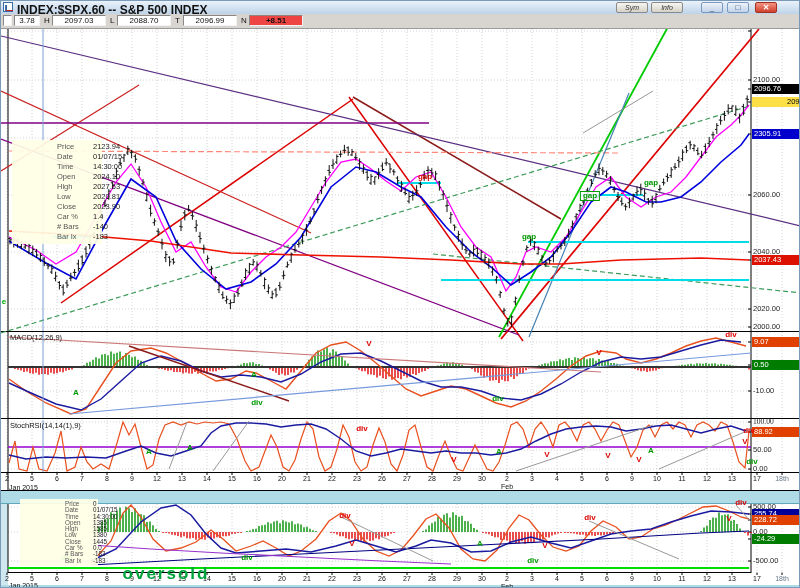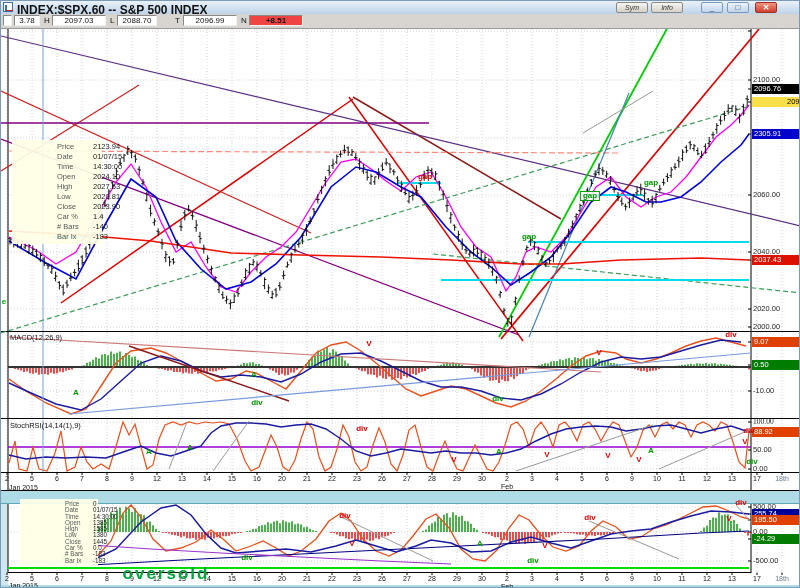--- a/index.html
+++ b/index.html
@@ -56,21 +56,21 @@
   <span class="winbtn" style="left:726px;">□</span>
   <span class="winbtn close" style="left:754px;">✕</span>
 </div>
 
 <div class="quotebar">
   <span class="qbox" style="left:2px;width:9px;"></span>
   <span class="qbox" style="left:13px;width:26px;">3.78</span>
   <span class="qlab" style="left:43px;">H</span>
   <span class="qbox" style="left:51px;width:54px;">2097.03</span>
   <span class="qlab" style="left:109px;">L</span>
-  <span class="qbox" style="left:116px;width:40px;">2088.70</span>
+  <span class="qbox" style="left:116px;width:54px;">2088.70</span>
   <span class="qlab" style="left:174px;">T</span>
   <span class="qbox" style="left:182px;width:54px;">2096.99</span>
   <span class="qlab" style="left:240px;">N</span>
   <span class="qbox net" style="left:248px;width:54px;">+8.51</span>
 </div>
 
 <svg id="chart" width="800" height="588">
     <g>
       <line x1="6" y1="28" x2="6" y2="330" stroke="#d4d4d4" stroke-dasharray="1,2"></line>
       <line x1="31" y1="28" x2="31" y2="330" stroke="#d4d4d4" stroke-dasharray="1,2"></line>
@@ -1431,21 +1431,21 @@
     <div class="badge" style="top: 336px; background: rgb(224, 64, 0); color: rgb(255, 255, 255);">9.07</div>
     <div class="badge" style="top: 359px; background: rgb(0, 124, 0); color: rgb(255, 255, 255);">0.50</div>
     <div class="axlbl" style="top: 421px; font-family: Liberation Serif, serif;">100.00</div>
     <div class="axlbl" style="top: 449px;">50.00</div>
     <div class="axlbl" style="top: 468px;">0.00</div>
     <div class="badge" style="top: 426px; background: rgb(224, 64, 0); color: rgb(255, 255, 255);">88.92</div>
     <div class="axlbl" style="top: 506px;">500.00</div>
     <div class="axlbl" style="top: 531px;">0.00</div>
     <div class="axlbl" style="top: 560px;">-500.00</div>
     <div class="badge" style="top: 508px; background: rgb(0, 0, 153); color: rgb(255, 255, 255);">255.74</div>
-    <div class="badge" style="top: 514px; background: rgb(224, 64, 0); color: rgb(255, 255, 255);">195.50</div>
+    <div class="badge" style="top: 514px; background: rgb(224, 64, 0); color: rgb(255, 255, 255);">228.72</div>
     <div class="badge" style="top: 533px; background: rgb(0, 124, 0); color: rgb(255, 255, 255);">-24.29</div>
     <div class="xlbl" style="left: 6px; top: 474px; color: rgb(17, 17, 17);">2</div>
     <div class="xlbl" style="left: 31px; top: 474px; color: rgb(17, 17, 17);">5</div>
     <div class="xlbl" style="left: 56px; top: 474px; color: rgb(17, 17, 17);">6</div>
     <div class="xlbl" style="left: 81px; top: 474px; color: rgb(17, 17, 17);">7</div>
     <div class="xlbl" style="left: 106px; top: 474px; color: rgb(17, 17, 17);">8</div>
     <div class="xlbl" style="left: 131px; top: 474px; color: rgb(17, 17, 17);">9</div>
     <div class="xlbl" style="left: 156px; top: 474px; color: rgb(17, 17, 17);">12</div>
     <div class="xlbl" style="left: 181px; top: 474px; color: rgb(17, 17, 17);">13</div>
     <div class="xlbl" style="left: 206px; top: 474px; color: rgb(17, 17, 17);">14</div>

